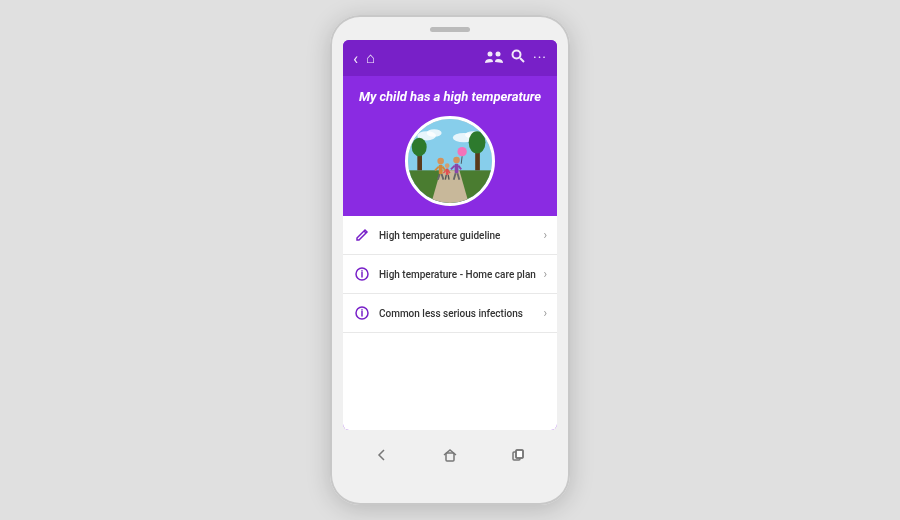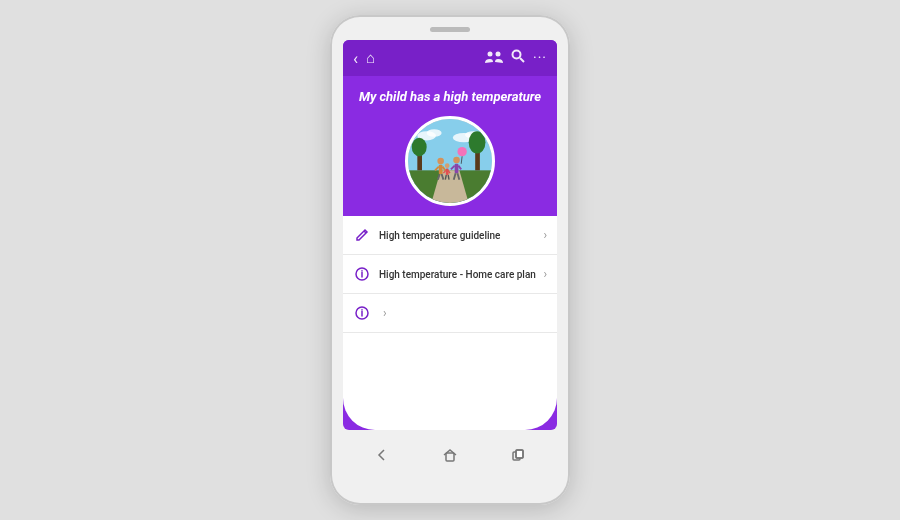--- a/index.html
+++ b/index.html
@@ -105,21 +105,20 @@
     .hero-image-circle svg {
       width: 100%;
       height: 100%;
     }
 
     
     .menu-section {
       background: #fff;
       flex: 1;
       padding: 0;
-      border-radius: 32px;
     }
 
     .menu-item {
       display: flex;
       align-items: center;
       padding: 10px 10px;
       border-bottom: 1px solid #e8e8e8;
       cursor: pointer;
       background: #fff;
     }
@@ -274,20 +273,21 @@
       </div>
 
       <div class="menu-item">
         <div class="menu-item-icon">
           <svg width="14" height="14" viewBox="0 0 14 14" fill="none">
             <circle cx="7" cy="7" r="6" stroke="#7820c8" stroke-width="1.5"></circle>
             <line x1="7" y1="5" x2="7" y2="10" stroke="#7820c8" stroke-width="1.5" stroke-linecap="round"></line>
             <circle cx="7" cy="3.5" r="0.7" fill="#7820c8"></circle>
           </svg>
         </div>
+        <span class="menu-item-text">Common less serious infections</span>
         <span class="menu-item-chevron">›</span>
       </div>
 
     </div>
   </div>
 
   <div class="phone-bottom">
     <div class="phone-btn">
       <svg width="14" height="14" viewBox="0 0 14 14" fill="none" stroke="#777" stroke-width="1.5">
         <polyline points="9,2 4,7 9,12"></polyline>

